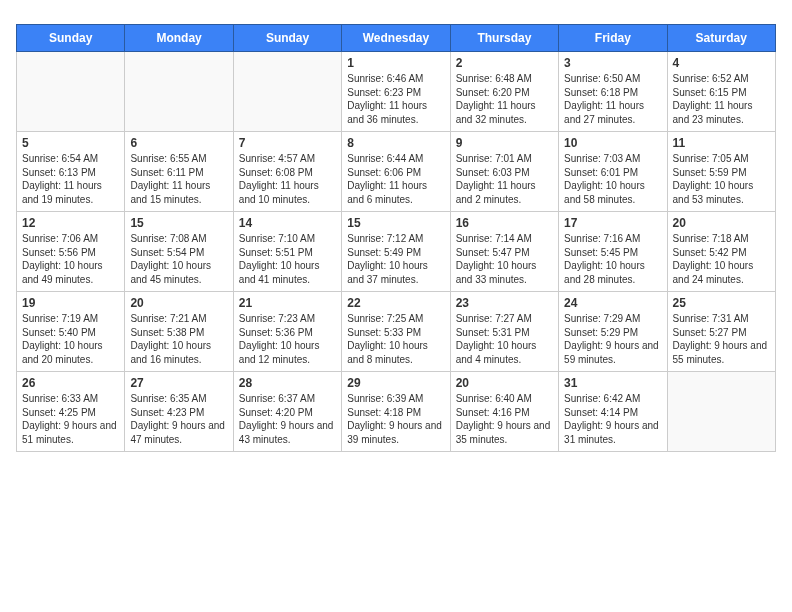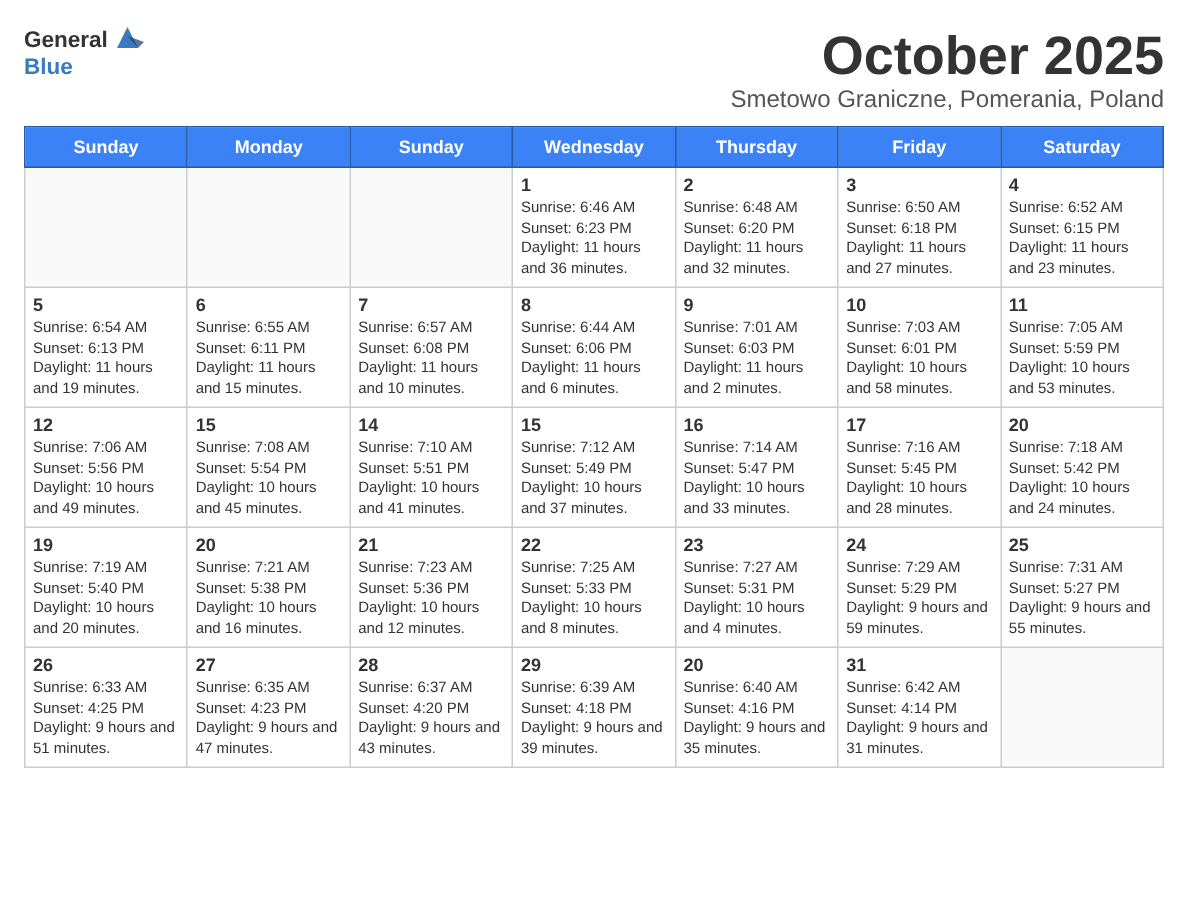--- a/index.html
+++ b/index.html
@@ -76,42 +76,20 @@
     }
     .logo-row {
       display: flex;
       align-items: center;
     }
   </style>
 </head>
 <body>
 
 <div>
-  <div class="header-logo">
-    <div class="logo-wrapper">
-      <div class="logo-row">
-        <div>
-          <div style="display:flex;align-items:center;">
-            <span style="font-size:15px;font-weight:bold;color:#333;">General</span>
-            <svg width="22" height="22" viewBox="0 0 22 22" style="margin-left:2px;margin-top:-2px;">
-              <polygon points="4,18 11,4 18,18" fill="#3a7abf"></polygon>
-              <polygon points="11,10 18,18 22,14" fill="#1a3a6f" opacity="0.7"></polygon>
-            </svg>
-          </div>
-          <div>
-            <span style="font-size:15px;font-weight:bold;color:#3a7abf;">Blue</span>
-          </div>
-        </div>
-      </div>
-    </div>
-    <div class="title-section">
-      <div class="month-title">October 2025</div>
-      <div class="location-subtitle">Smetowo Graniczne, Pomerania, Poland</div>
-    </div>
-  </div>
 
   <table class="calendar-table">
     <thead>
       <tr>
         <th>Sunday</th>
         <th>Monday</th>
         <th>Sunday</th>
         <th>Wednesday</th>
         <th>Thursday</th>
         <th>Friday</th>
@@ -162,21 +140,21 @@
           </td>
           <td>
             <span class="day-number">6</span>
             <div class="day-info">Sunrise: 6:55 AM
 Sunset: 6:11 PM
 Daylight: 11 hours
 and 15 minutes.</div>
           </td>
           <td>
             <span class="day-number">7</span>
-            <div class="day-info">Sunrise: 6:57 AM
+            <div class="day-info">Sunrise: 4:57 AM
 Sunset: 6:08 PM
 Daylight: 11 hours
 and 10 minutes.</div>
           </td>
           <td>
             <span class="day-number">8</span>
             <div class="day-info">Sunrise: 6:44 AM
 Sunset: 6:06 PM
 Daylight: 11 hours
 and 6 minutes.</div>

